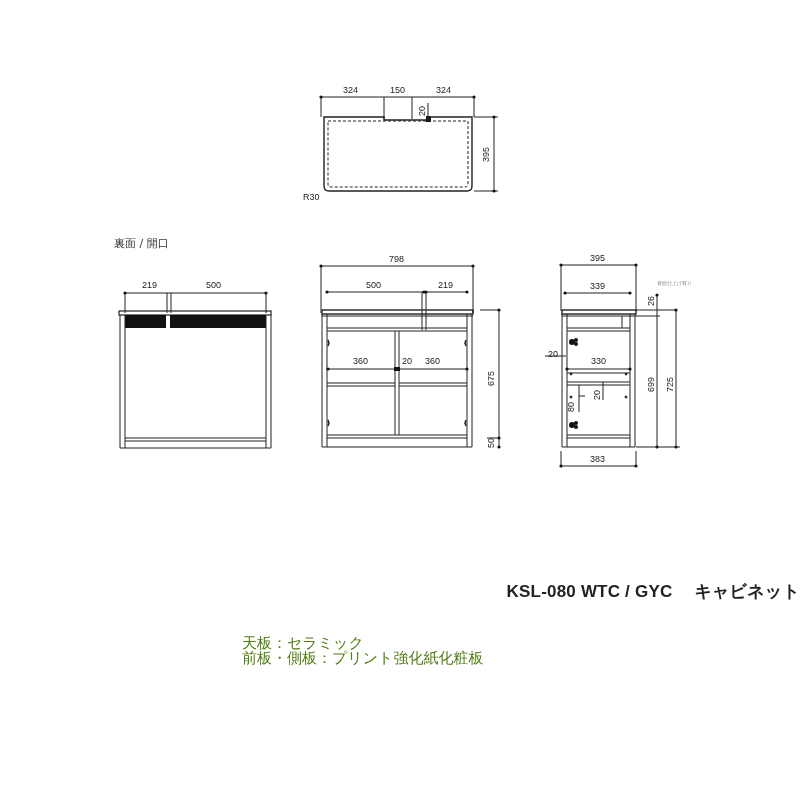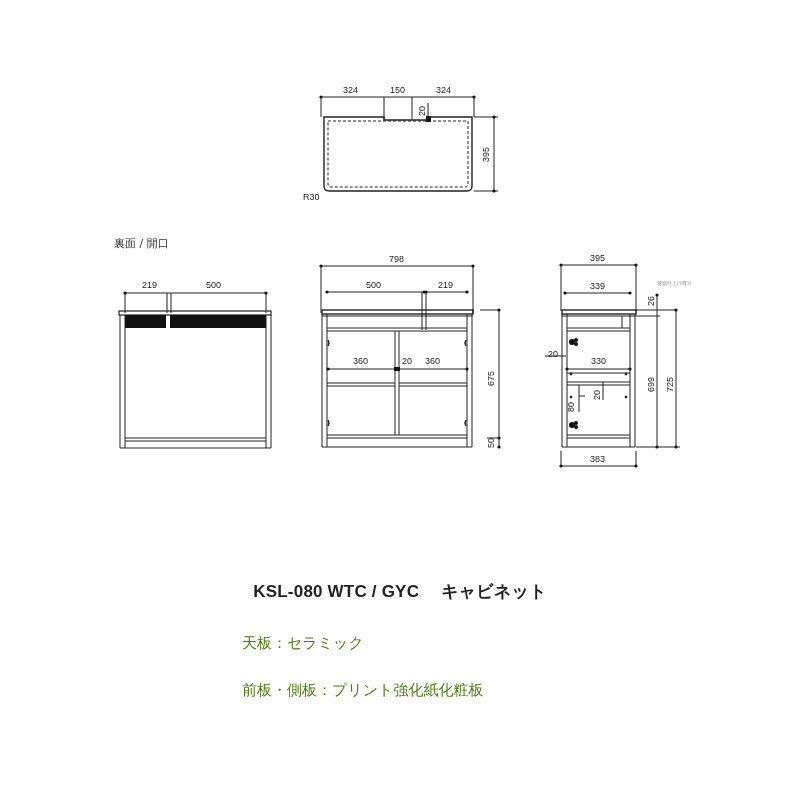--- a/index.html
+++ b/index.html
@@ -1,25 +1,25 @@
 <!DOCTYPE html>
 <html><head>
 <meta charset="utf-8">
 <style>
   html, body { margin: 0; padding: 0; background: #ffffff; }
   body { width: 800px; height: 800px; position: relative; overflow: hidden; font-family: "DejaVu Sans", sans-serif; }
   svg.drawing { position: absolute; left: 0; top: 0; }
   .dim { font-family: "Liberation Sans", sans-serif; font-size: 9px; fill: #222; }
   .dim-small { font-family: "DejaVu Sans", sans-serif; font-size: 5px; fill: #888; }
   .label { font-family: "DejaVu Sans", sans-serif; font-size: 11px; fill: #333; }
-  .title { position: absolute; left: 0; width: 800px; top: 580px; text-align: center; font-family: "Liberation Sans", sans-serif; font-weight: bold; font-size: 17px; color: #222; letter-spacing: 0.2px; }
+  .title { position: absolute; left: 0; width: 800px; top: 580px; text-align: right; font-family: "Liberation Sans", sans-serif; font-weight: bold; font-size: 17px; color: #222; letter-spacing: 0.2px; }
   .title .jp { font-family: "DejaVu Sans", sans-serif; margin-left: 22px; }
   .spec { position: absolute; left: 242px; font-family: "DejaVu Sans", sans-serif; font-size: 15px; color: #4d7c0f; }
   .spec1 { top: 634px; }
-  .spec2 { top: 681px; }
+  .spec2 { top: 649px; }
 </style>
 </head>
 <body>
 
 <svg class="drawing" width="800" height="800" viewBox="0 0 800 800" xmlns="http://www.w3.org/2000/svg">
   <defs>
     <marker id="dot" markerWidth="4" markerHeight="4" refX="2" refY="2">
         <circle cx="2" cy="2" r="1.6" fill="#111"></circle>
       </marker>
   </defs>

